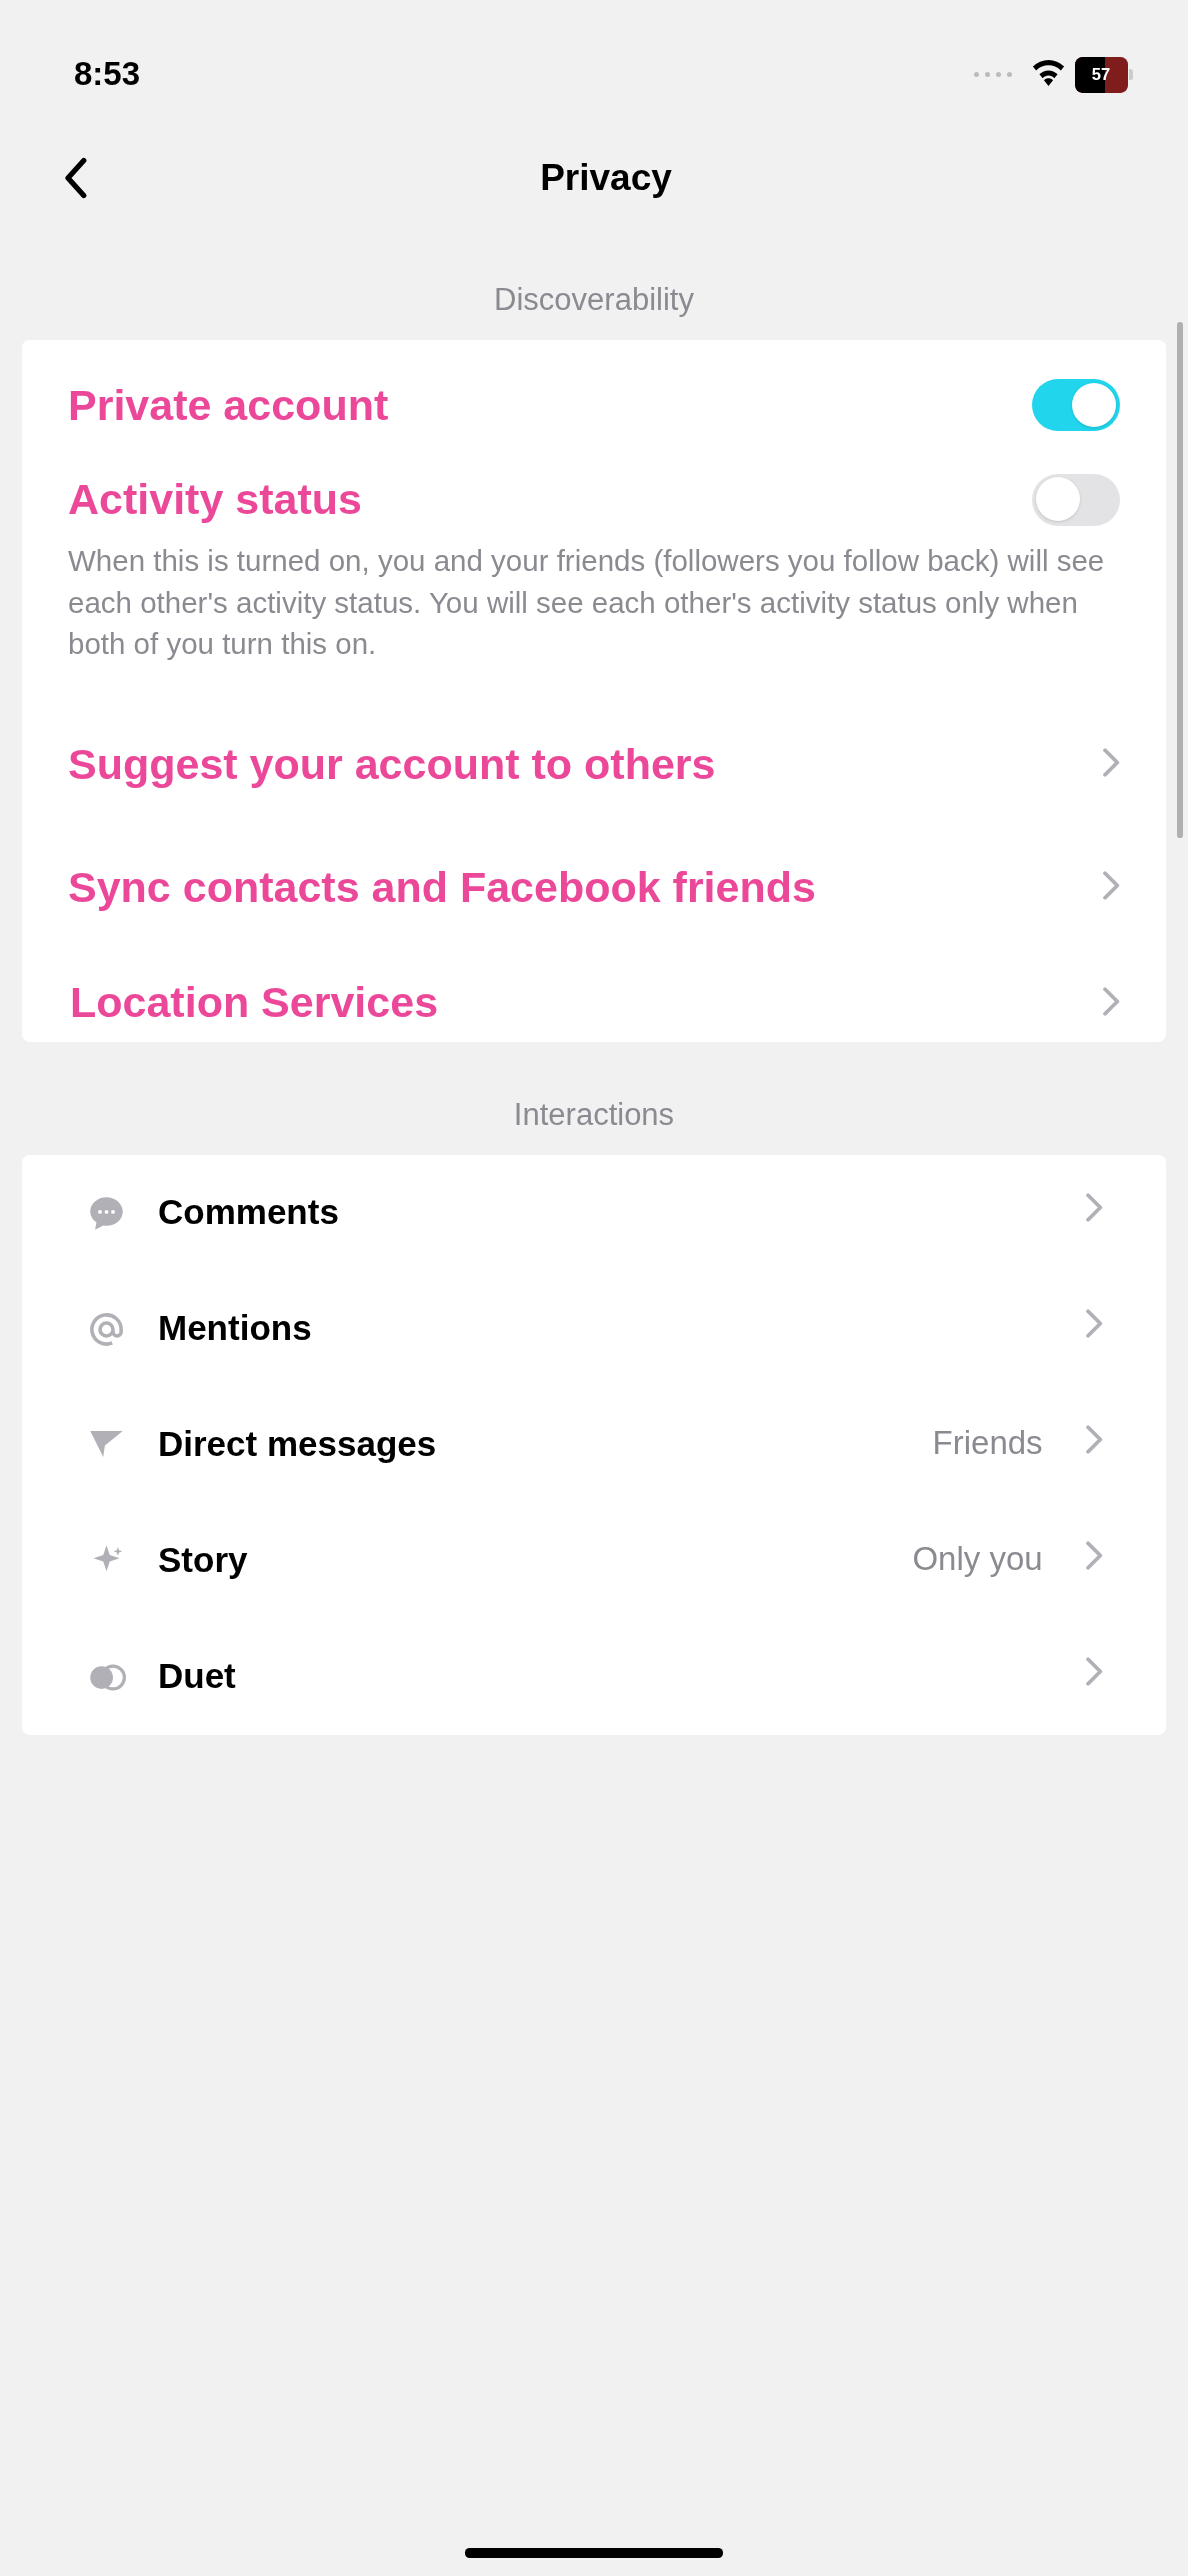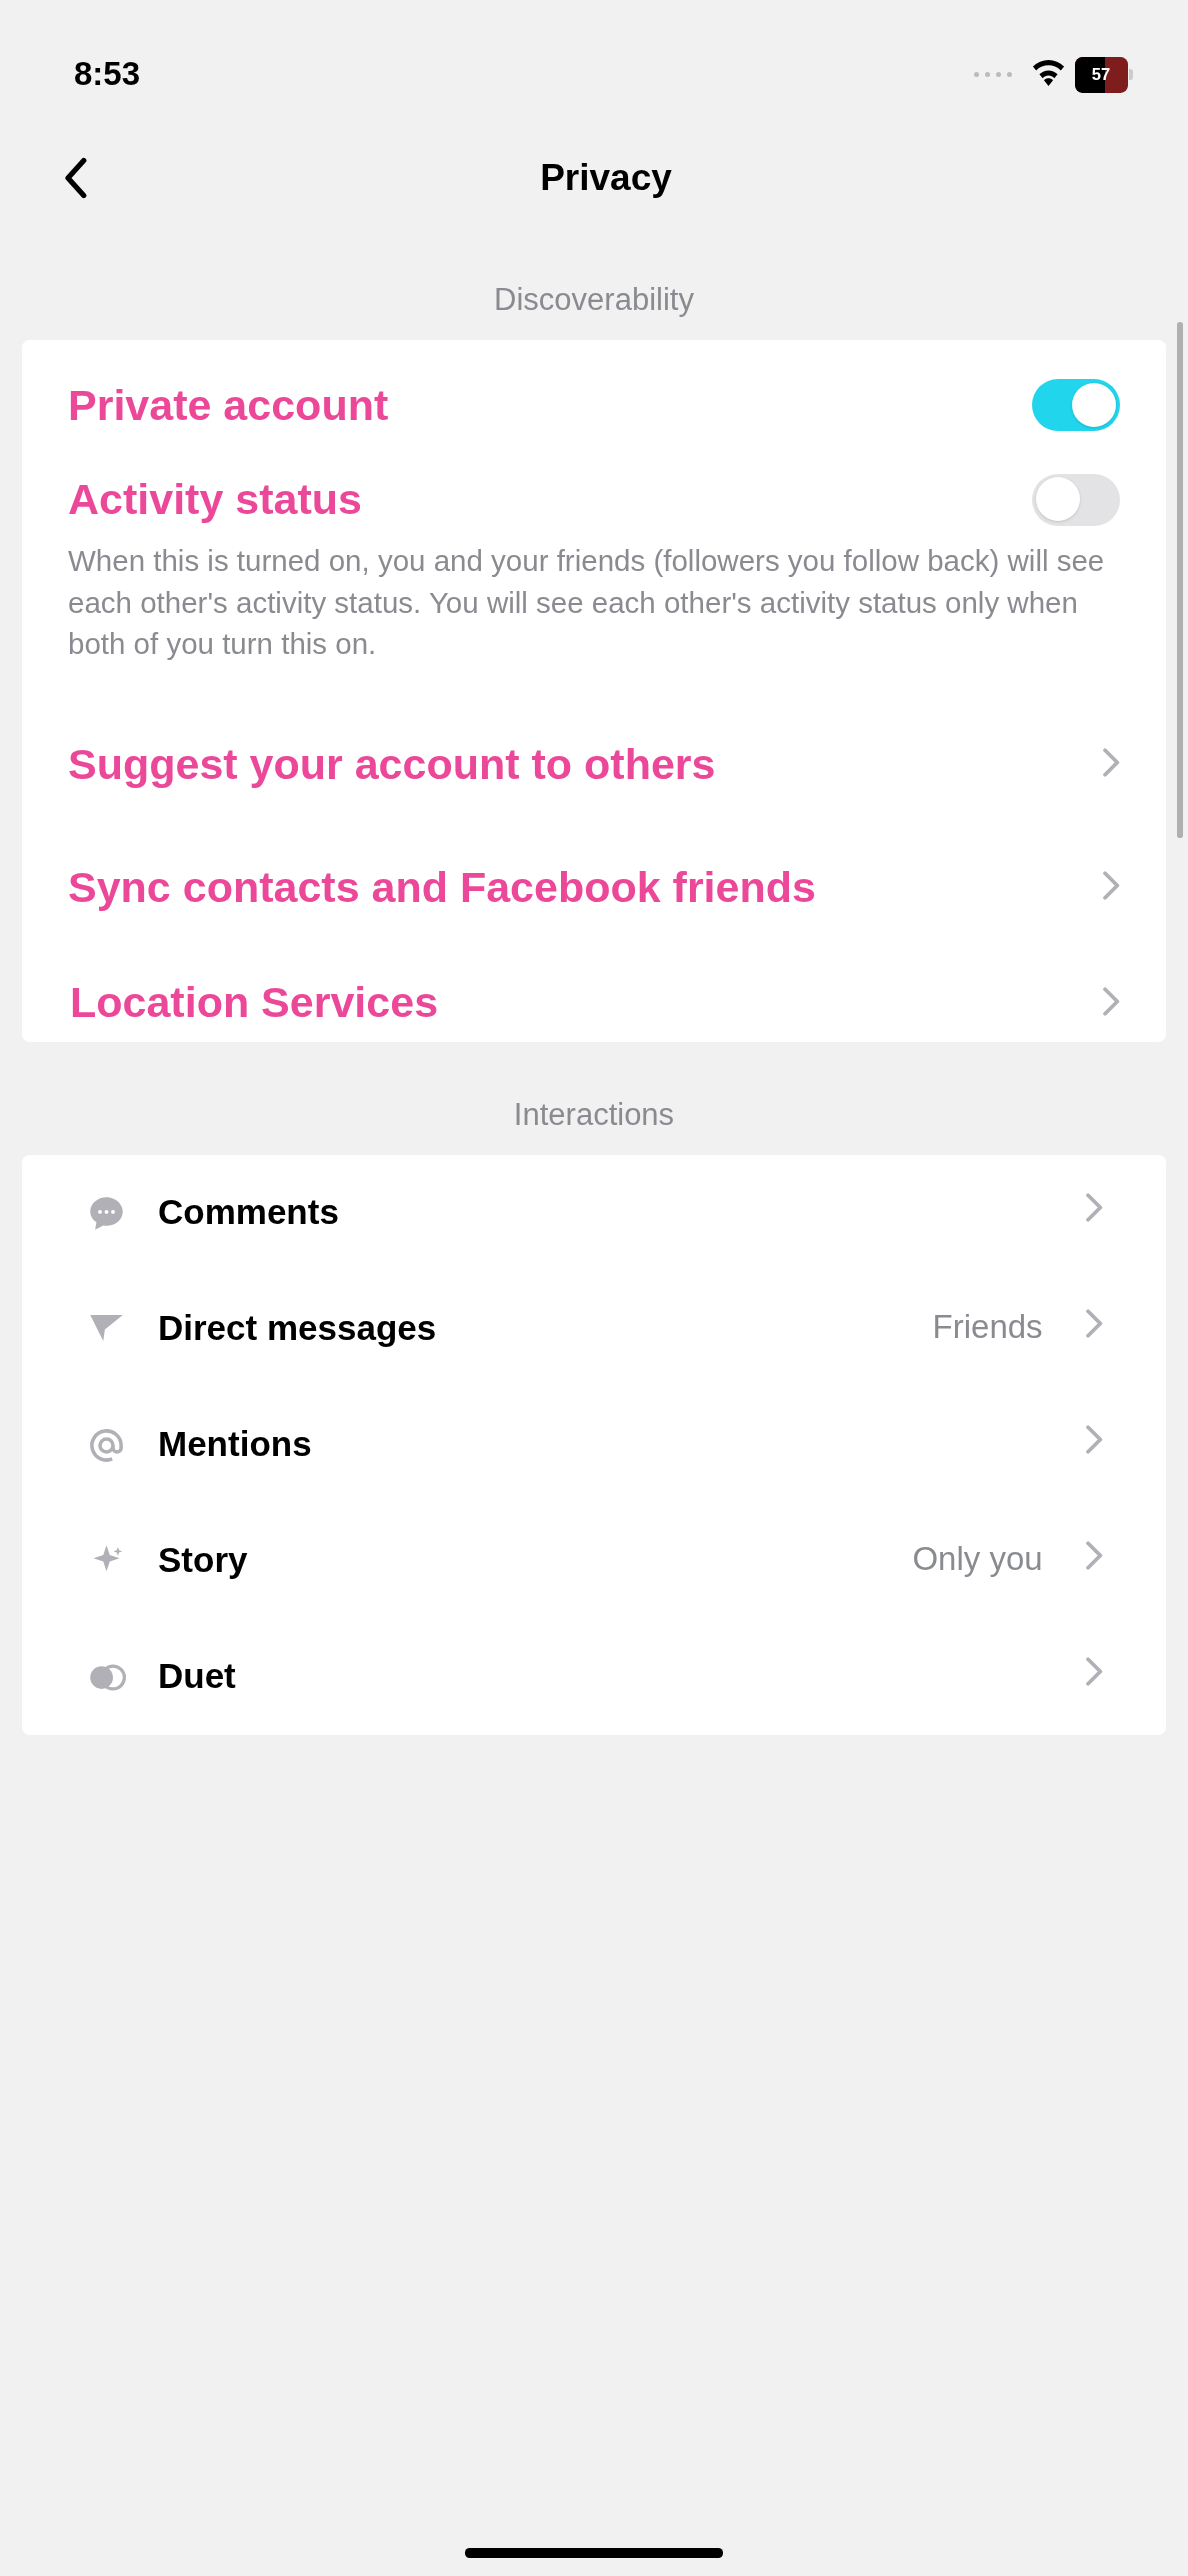--- a/index.html
+++ b/index.html
@@ -323,49 +323,49 @@
     <span class="chevron">
       <svg width="18.4" height="31" viewBox="0 0 12 20">
           <path d="M2 2l8 8-8 8" stroke="#b0b0b6" stroke-width="2.5" fill="none" stroke-linecap="round" stroke-linejoin="round"></path>
         </svg>
     </span>
   </div>
 
   <div class="inter-row">
     <span class="inter-icon">
       <svg width="39" height="39" viewBox="0 0 24 24">
+          <path fill="none" stroke="#b0b0b6" stroke-width="2.2" d="M16 12a4 4 0 11-8 0 4 4 0 018 0zm0 0v1.5a2.5 2.5 0 005 0V12a9 9 0 10-5.5 8.28"></path>
+        </svg>
+    </span>
+    <span class="inter-label">Mentions</span>
+    <span class="chevron">
+      <svg width="18.4" height="31" viewBox="0 0 12 20">
+          <path d="M2 2l8 8-8 8" stroke="#b0b0b6" stroke-width="2.5" fill="none" stroke-linecap="round" stroke-linejoin="round"></path>
+        </svg>
+    </span>
+  </div>
+
+  <div class="inter-row">
+    <span class="inter-icon">
+      <svg width="39" height="39" viewBox="0 0 24 24">
           <path fill="#b0b0b6" d="M2 3l20 0-11 9-1 7-3-6z"></path>
         </svg>
     </span>
     <span class="inter-label">Direct messages</span>
     <span class="inter-value">Friends</span>
     <span class="chevron">
       <svg width="18.4" height="31" viewBox="0 0 12 20">
           <path d="M2 2l8 8-8 8" stroke="#b0b0b6" stroke-width="2.5" fill="none" stroke-linecap="round" stroke-linejoin="round"></path>
         </svg>
     </span>
   </div>
 
   <div class="inter-row">
     <span class="inter-icon">
       <svg width="39" height="39" viewBox="0 0 24 24">
-          <path fill="none" stroke="#b0b0b6" stroke-width="2.2" d="M16 12a4 4 0 11-8 0 4 4 0 018 0zm0 0v1.5a2.5 2.5 0 005 0V12a9 9 0 10-5.5 8.28"></path>
-        </svg>
-    </span>
-    <span class="inter-label">Mentions</span>
-    <span class="chevron">
-      <svg width="18.4" height="31" viewBox="0 0 12 20">
-          <path d="M2 2l8 8-8 8" stroke="#b0b0b6" stroke-width="2.5" fill="none" stroke-linecap="round" stroke-linejoin="round"></path>
-        </svg>
-    </span>
-  </div>
-
-  <div class="inter-row">
-    <span class="inter-icon">
-      <svg width="39" height="39" viewBox="0 0 24 24">
           <path fill="#b0b0b6" d="M12 2l2 6 6 2-6 2-2 6-2-6-6-2 6-2z M19 3l.7 2 2 .7-2 .7-.7 2-.7-2-2-.7 2-.7z"></path>
         </svg>
     </span>
     <span class="inter-label">Story</span>
     <span class="inter-value">Only you</span>
     <span class="chevron">
       <svg width="18.4" height="31" viewBox="0 0 12 20">
           <path d="M2 2l8 8-8 8" stroke="#b0b0b6" stroke-width="2.5" fill="none" stroke-linecap="round" stroke-linejoin="round"></path>
         </svg>
     </span>

